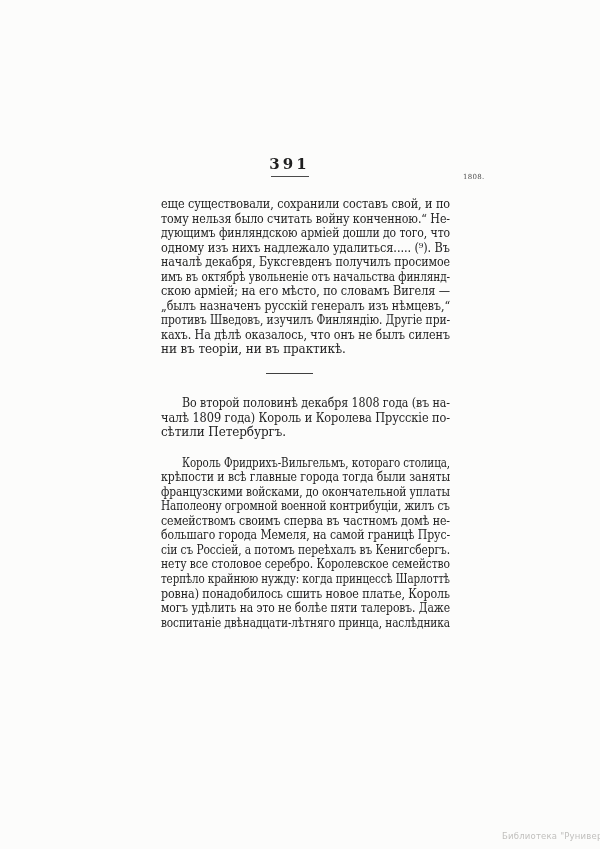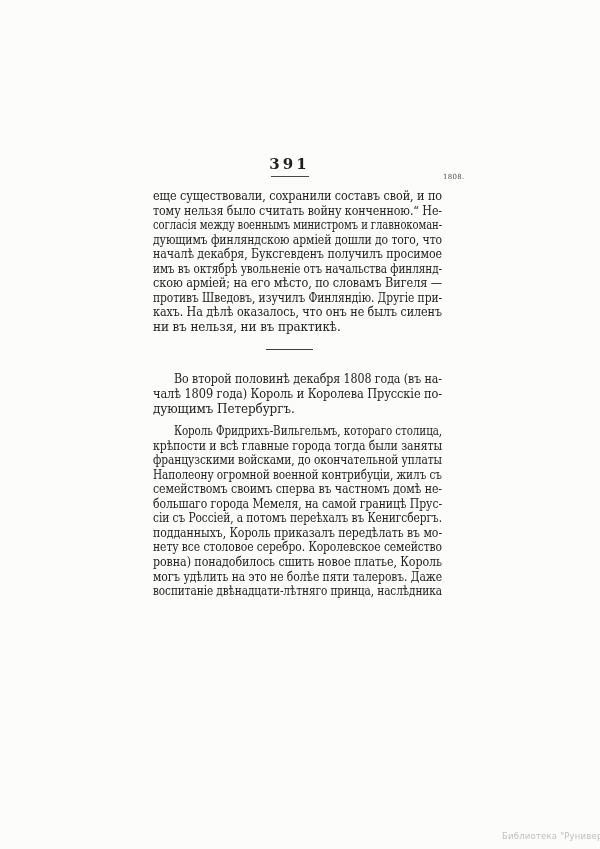--- a/index.html
+++ b/index.html
@@ -32,33 +32,33 @@
     color: #1f1f1f;
   }
   .page-number-rule {
     width: 38px;
     height: 1px;
     background: #4a4a4a;
     margin: 3px auto 0 auto;
   }
   .margin-note {
     position: absolute;
-    left: 443px;
+    left: 463px;
     top: 173px;
     font-size: 7px;
     letter-spacing: 0.3px;
     color: #4f4f4f;
   }
   .text-column {
     position: absolute;
     left: 145px;
     top: 181px;
     width: 289px;
   }
-  .paragraph { margin: 8px; }
+  .paragraph { margin: 16px; }
   .line {
     line-height: 14.55px;
     height: 14.55px;
     font-size: 12px;
     letter-spacing: -0.1px;
     white-space: nowrap;
     overflow: visible;
   }
   .line-text {
     display: inline-block;
@@ -90,45 +90,46 @@
     <div class="page-number">391</div>
     <div class="page-number-rule"></div>
   </div>
 
   <div class="margin-note">1808.</div>
 
   <div class="text-column">
       <div class="paragraph">
         <div class="line"><span class="line-text" style="transform: scaleX(0.937931);">еще существовали, сохранили составъ свой, и по</span></div>
         <div class="line"><span class="line-text" style="transform: scaleX(0.922724);">тому нельзя было считать войну конченною.“ Не-</span></div>
-        <div class="line"><span class="line-text" style="transform: scaleX(0.835977);">согласія между военнымъ министромъ и главнокоман-</span></div>
         <div class="line"><span class="line-text" style="transform: scaleX(0.904892);">дующимъ финляндскою арміей дошли до того, что</span></div>
+        <div class="line"><span class="line-text" style="transform: scaleX(0.946281);">одному изъ нихъ надлежало удалиться..... (⁹). Въ</span></div>
         <div class="line"><span class="line-text" style="transform: scaleX(0.920245);">началѣ декабря, Буксгевденъ получилъ просимое</span></div>
         <div class="line"><span class="line-text" style="transform: scaleX(0.873524);">имъ въ октябрѣ увольненіе отъ начальства финлянд-</span></div>
         <div class="line"><span class="line-text" style="transform: scaleX(0.942087);">скою арміей; на его мѣсто, по словамъ Вигеля —</span></div>
+        <div class="line"><span class="line-text" style="transform: scaleX(0.92554);">„былъ назначенъ русскій генералъ изъ нѣмцевъ,“</span></div>
         <div class="line"><span class="line-text" style="transform: scaleX(0.893181);">противъ Шведовъ, изучилъ Финляндію. Другіе при-</span></div>
         <div class="line"><span class="line-text" style="transform: scaleX(0.931788);">кахъ. На дѣлѣ оказалось, что онъ не былъ силенъ</span></div>
-        <div class="line last"><span class="line-text">ни въ нельзя, ни въ практикѣ.</span></div>
+        <div class="line last"><span class="line-text">ни въ теоріи, ни въ практикѣ.</span></div>
       </div>
       <div class="section-rule"></div>
       <div class="paragraph">
         <div class="line first"><span class="line-text" style="transform: scaleX(0.922796);">Во второй половинѣ декабря 1808 года (въ на-</span></div>
         <div class="line"><span class="line-text" style="transform: scaleX(0.946523);">чалѣ 1809 года) Король и Королева Прусскіе по-</span></div>
-        <div class="line last"><span class="line-text">дующимъ Петербургъ.</span></div>
+        <div class="line last"><span class="line-text">сѣтили Петербургъ.</span></div>
       </div>
       <div class="paragraph">
         <div class="line first"><span class="line-text" style="transform: scaleX(0.862256);">Король Фридрихъ-Вильгельмъ, котораго столица,</span></div>
         <div class="line"><span class="line-text" style="transform: scaleX(0.909654);">крѣпости и всѣ главные города тогда были заняты</span></div>
         <div class="line"><span class="line-text" style="transform: scaleX(0.88906);">французскими войсками, до окончательной уплаты</span></div>
         <div class="line"><span class="line-text" style="transform: scaleX(0.878837);">Наполеону огромной военной контрибуціи, жилъ съ</span></div>
         <div class="line"><span class="line-text" style="transform: scaleX(0.916551);">семействомъ своимъ сперва въ частномъ домѣ не-</span></div>
         <div class="line"><span class="line-text" style="transform: scaleX(0.908359);">большаго города Мемеля, на самой границѣ Прус-</span></div>
         <div class="line"><span class="line-text" style="transform: scaleX(0.888803);">сіи съ Россіей, а потомъ переѣхалъ въ Кенигсбергъ.</span></div>
-        <div class="line"><span class="line-text" style="transform: scaleX(0.915372);">подданныхъ, Король приказалъ передѣлать въ мо-</span></div>
         <div class="line"><span class="line-text" style="transform: scaleX(0.898169);">нету все столовое серебро. Королевское семейство</span></div>
+        <div class="line"><span class="line-text" style="transform: scaleX(0.85932);">терпѣло крайнюю нужду: когда принцессѣ Шарлоттѣ</span></div>
         <div class="line"><span class="line-text" style="transform: scaleX(0.92605);">ровна) понадобилось сшить новое платье, Король</span></div>
         <div class="line"><span class="line-text" style="transform: scaleX(0.900838);">могъ удѣлить на это не болѣе пяти талеровъ. Даже</span></div>
         <div class="line last"><span class="line-text" style="transform: scaleX(0.877669);">воспитаніе двѣнадцати-лѣтняго принца, наслѣдника</span></div>
       </div>
     </div>
 
   <div class="watermark">Библиотека "Руниверс"</div>
 
 </div>
 

